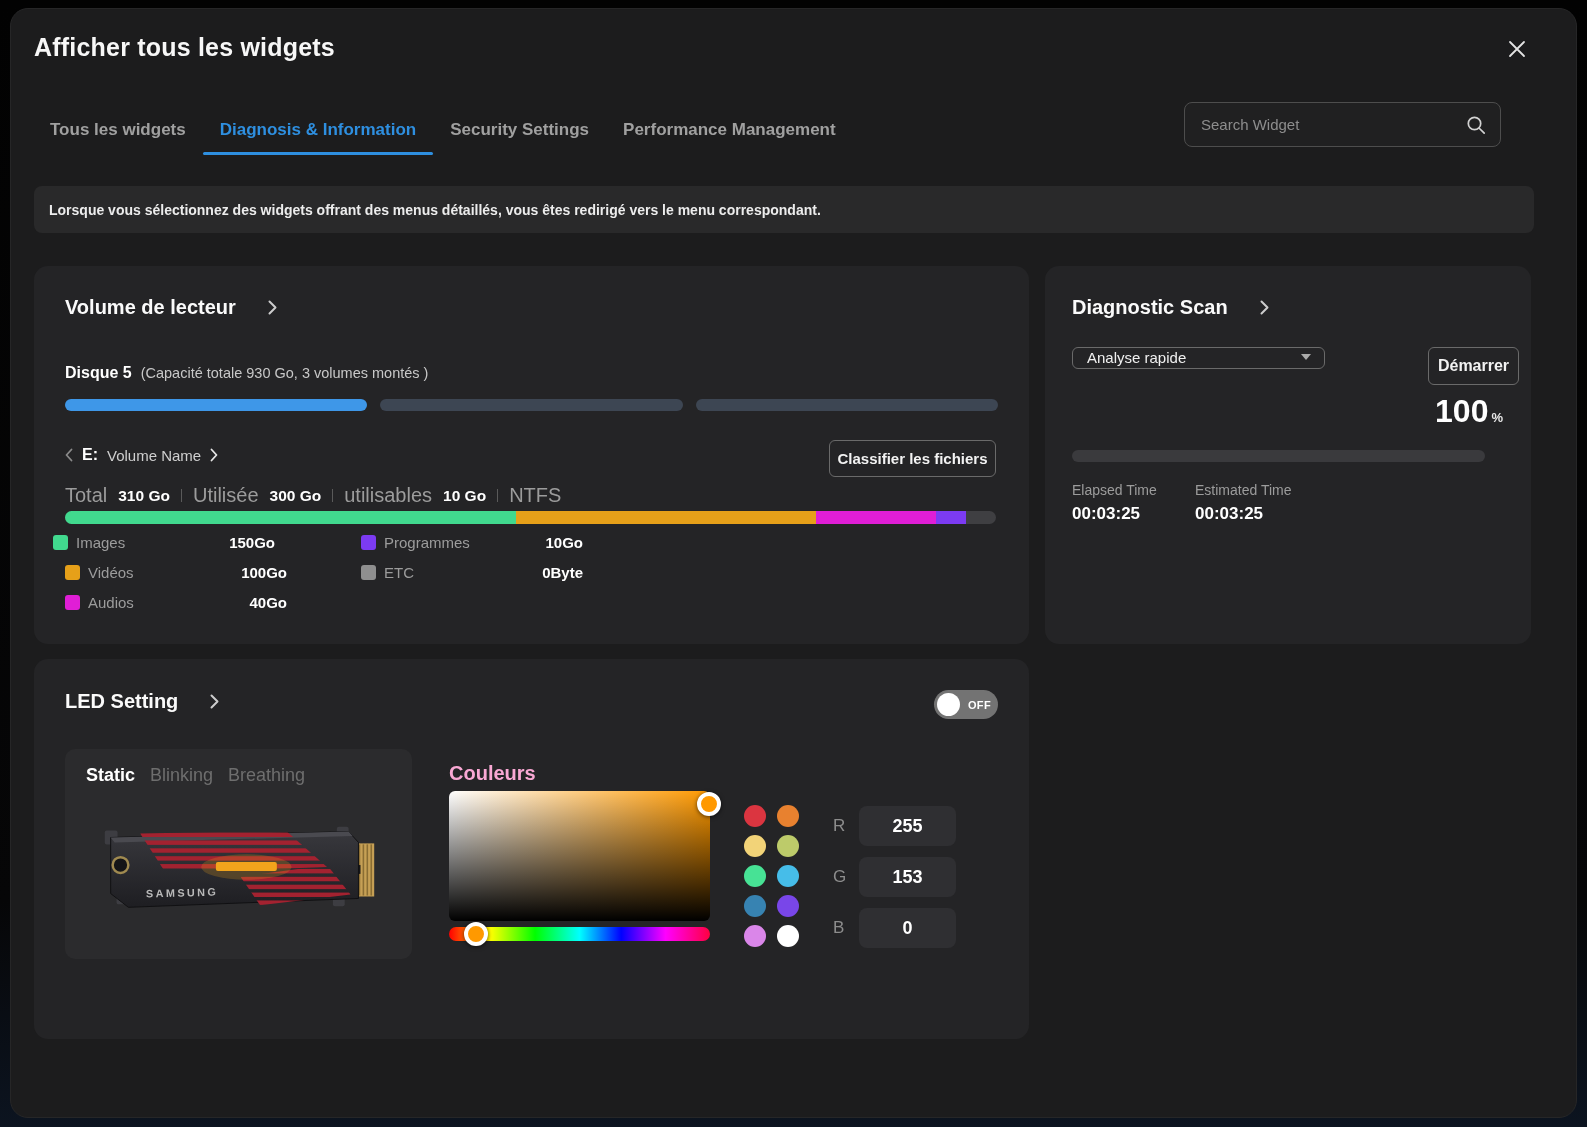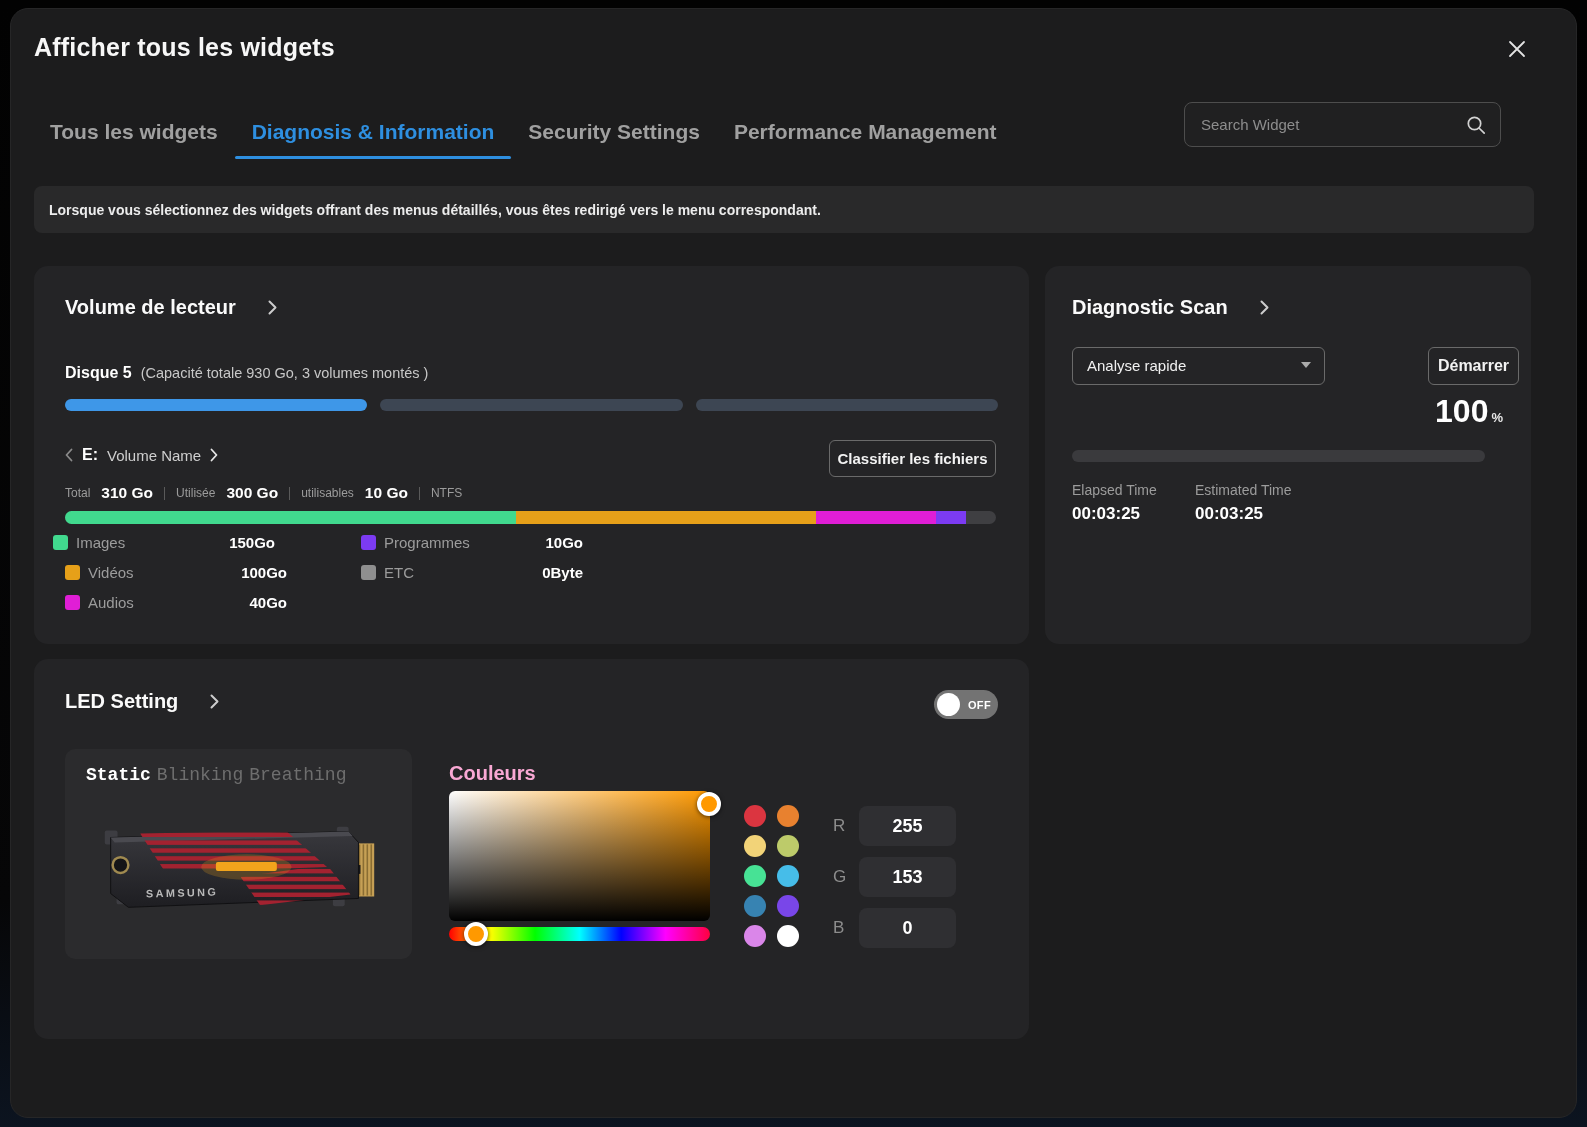--- a/index.html
+++ b/index.html
@@ -11,21 +11,21 @@
   }
   .modal {
     position:absolute; left:10px; top:8px; width:1567px; height:1110px;
     background:#1c1c1d; border-radius:18px; border:1px solid #262627;
   }
   .page-title { position:absolute; left:23px; top:24px; font-size:25px; font-weight:700; color:#f7f7f7; letter-spacing:.2px; }
   .close-btn { position:absolute; left:1492px; top:26px; width:28px; height:28px; display:flex; align-items:center; justify-content:center; cursor:pointer; background:none; border:none; }
 
   
   .tabs { position:absolute; left:22px; top:102px; display:flex; }
-  .tab { position:relative; padding:9px 17px 15px 17px; font-size:21px; font-weight:600; color:#a0a0a0; cursor:pointer; }
+  .tab { position:relative; padding:9px 17px 15px 17px; font-size:17px; font-weight:600; color:#a0a0a0; cursor:pointer; }
   .tab.active { color:#2e8fe0; }
   .tab.active::after { content:""; position:absolute; left:0; right:0; bottom:0; height:3px; background:#2e8fe0; border-radius:2px; }
 
   
   .search-box { position:absolute; left:1173px; top:93px; width:317px; height:45px; border:1px solid #4d4d4d; border-radius:8px; background:#202021; display:flex; align-items:center; }
   .search-box input { flex:1; background:transparent; border:none; outline:none; color:#e8e8e8; font-size:15px; padding:0 8px 0 16px; font-family:inherit; }
   .search-box input::placeholder { color:#8d8d8d; }
   .search-box .sicon { margin-right:14px; cursor:pointer; display:flex; }
 
   
@@ -48,47 +48,47 @@
   .vbars { position:absolute; left:31px; top:133px; width:933px; display:flex; gap:13px; }
   .vbar { flex:1; height:12px; border-radius:6px; cursor:pointer; }
   .vol-nav { position:absolute; left:31px; top:174px; height:30px; display:flex; align-items:center; gap:9px; }
   .vn-prev { color:#8a8a8a; display:flex; cursor:pointer; }
   .vn-next { color:#e6e6e6; display:flex; cursor:pointer; }
   .vn-letter { font-size:16px; font-weight:700; color:#fff; }
   .vn-name { font-size:15px; color:#cfcfcf; }
   .btn-outline { border:1px solid #6a6a6a; background:transparent; color:#f2f2f2; border-radius:6px; font-size:15px; font-weight:600; cursor:pointer; font-family:inherit; }
   .classify { position:absolute; left:795px; top:174px; width:167px; height:37px; }
   .stats { position:absolute; left:31px; top:218px; display:flex; align-items:center; gap:11px; }
-  .stat-label { font-size:12px; color:#9c9c9c; }
+  .stat-label { font-size:20px; color:#9c9c9c; }
   .stat-value { font-size:15.5px; font-weight:700; color:#fff; }
   .stat-sep { width:1px; height:13px; background:#5a5a5a; }
   .usage { position:absolute; left:31px; top:245px; width:931px; height:13px; border-radius:7px; overflow:hidden; display:flex; }
   .useg { height:100%; }
   .legend-row { position:absolute; width:222px; display:grid; grid-template-columns:15px 1fr auto; align-items:center; }
   .lg-sw { width:15px; height:15px; border-radius:3px; }
   .lg-label { font-size:15px; color:#9c9c9c; margin-left:8px; }
   .lg-value { font-size:15px; font-weight:700; color:#fff; }
 
   
-  .dropdown { position:absolute; left:27px; top:81px; width:253px; height:38px; border:1px solid #6a6a6a; border-radius:6px; display:flex; align-items:center; justify-content:space-between; padding:0 13px 2px 14px; cursor:pointer; }
+  .dropdown { position:absolute; left:27px; top:81px; width:253px; height:22px; border:1px solid #6a6a6a; border-radius:6px; display:flex; align-items:center; justify-content:space-between; padding:0 13px 2px 14px; cursor:pointer; }
   .dropdown .dval { font-size:15px; color:#f0f0f0; }
   .start-btn { position:absolute; left:367px; top:81px; width:91px; height:38px; font-size:16px;margin-left:16px; }
   .pct-wrap { position:absolute; right:28px; top:127px; display:flex; align-items:baseline; }
   .pct-num { font-size:32px; font-weight:700; color:#fff; }
   .pct-sign { font-size:13px; font-weight:700; color:#e8e8e8; margin-left:3px; }
   .dprogress { position:absolute; left:27px; top:184px; width:413px; height:12px; border-radius:6px; background:#3a3a3d; }
   .tlabel { position:absolute; top:216px; font-size:14px; color:#9c9c9c; }
   .tvalue { position:absolute; top:238px; font-size:17px; font-weight:700; color:#fff; }
 
   
   .toggle { position:absolute; left:900px; top:31px; width:64px; height:29px; border-radius:15px; background:#737373; display:flex; align-items:center; cursor:pointer; }
   .toggle .knob { width:23px; height:23px; border-radius:50%; background:#fff; margin-left:3px; }
   .toggle .tlbl { font-size:11px; font-weight:800; color:#fff; margin-left:8px; letter-spacing:.3px; }
   .tile { position:absolute; left:31px; top:90px; width:347px; height:210px; background:#2b2b2d; border-radius:10px; }
-  .modes { position:absolute; left:21px; top:16px; display:flex; gap:6px; align-items:center;font-family:Liberation Mono, monospace; }
+  .modes { position:absolute; left:21px; top:16px; display:flex; gap:15px; align-items:center; }
   .mode { font-size:18px; color:#6e6e6e; cursor:pointer; }
   .mode.active { color:#fff; font-weight:700; }
   .ssd { position:absolute; left:26px; top:58px; }
   .couleurs-title { position:absolute; left:415px; top:103px; font-size:20px; font-weight:700; color:#f9a8d4; }
   .sv-panel { position:absolute; left:415px; top:132px; width:261px; height:130px; border-radius:6px; cursor:crosshair;
     background:linear-gradient(to bottom, rgba(0,0,0,0) 0%, #000 100%), linear-gradient(to right, #ffffff 0%, var(--picker-hue,#ff9900) 100%); }
   .pick-handle { position:absolute; width:24px; height:24px; border-radius:50%; border:4px solid #fff; background:var(--picker-hue,#ff9900); box-shadow:0 1px 4px rgba(0,0,0,.6); cursor:grab; }
   .sv-handle { left:663px; top:133px; }
   .hue-handle { left:430px; top:263px; }
   .hue-bar { position:absolute; left:415px; top:268px; width:261px; height:14px; border-radius:7px; cursor:pointer;

